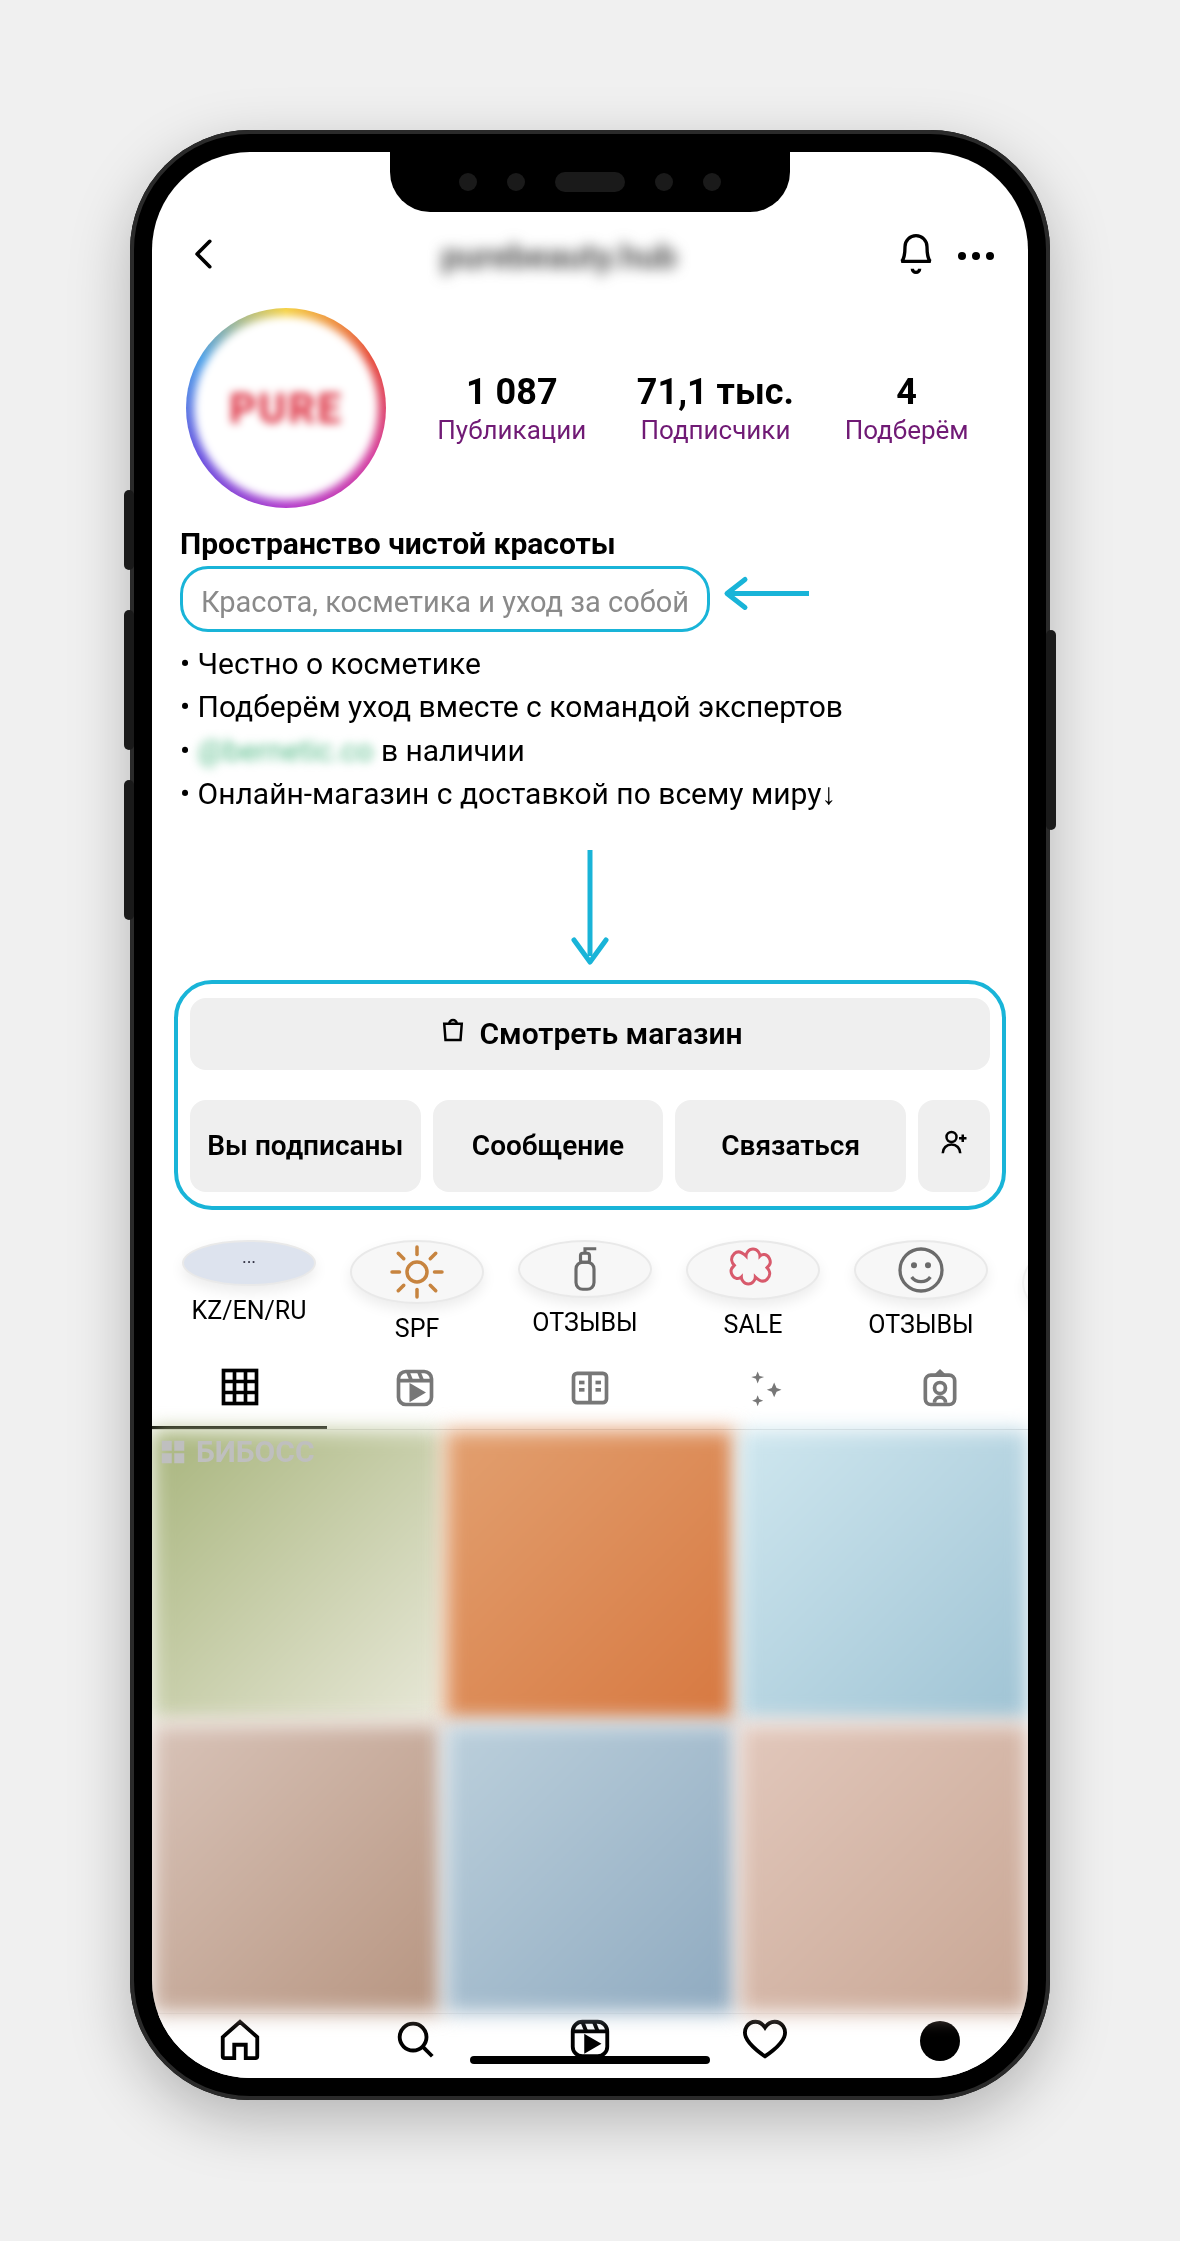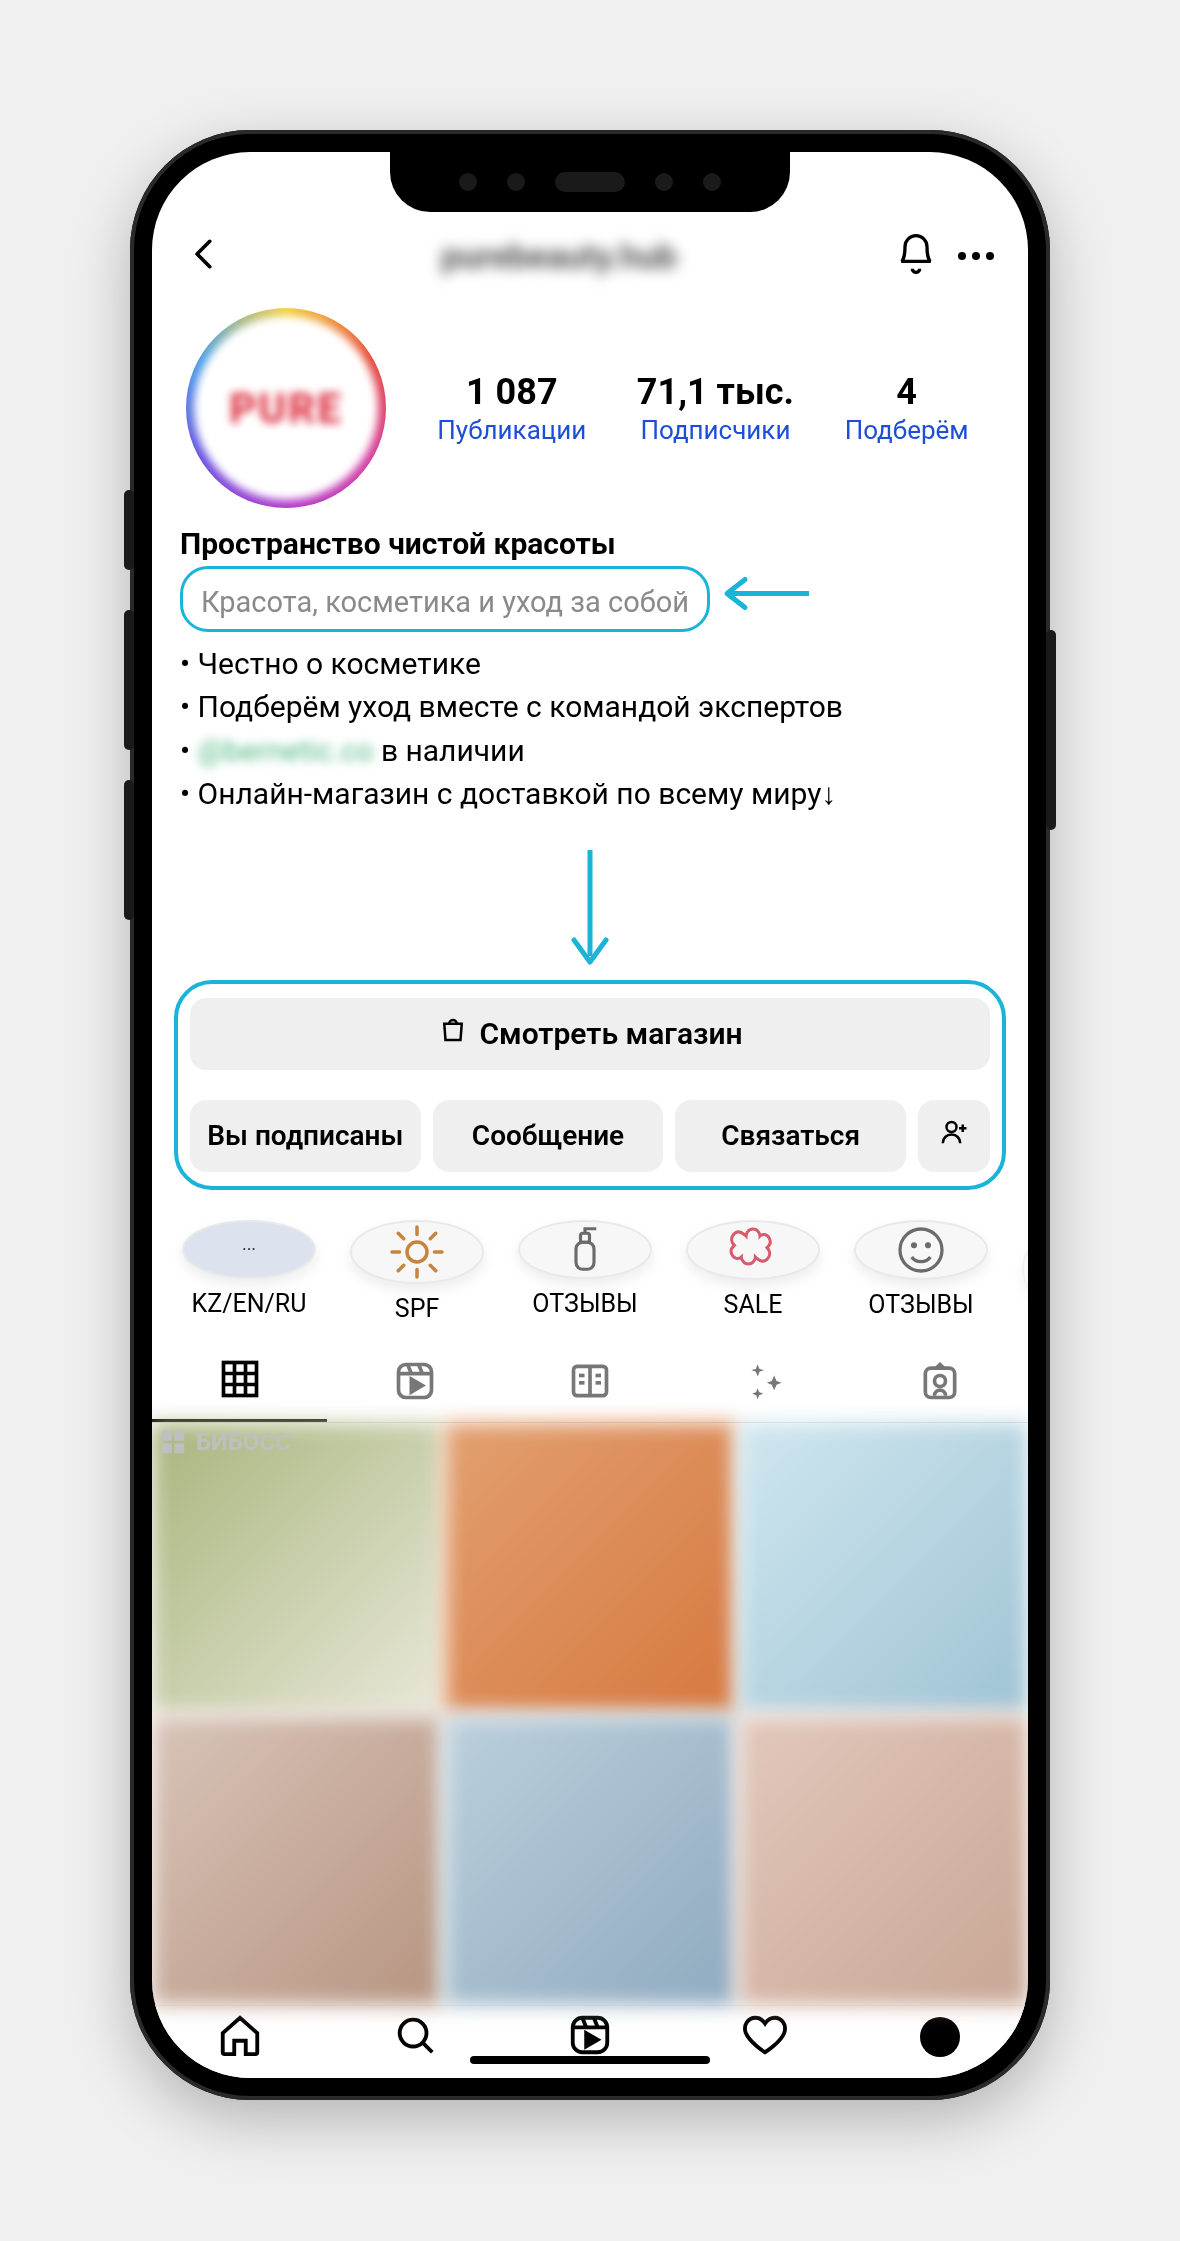--- a/index.html
+++ b/index.html
@@ -78,21 +78,21 @@
     display:flex;align-items:center;justify-content:center;
   }
   .avatar-inner{
     width:100%;height:100%;border-radius:50%;background:#fff;
     display:flex;align-items:center;justify-content:center;
     font-weight:800; font-size:42px; color:#d34; filter:blur(4px);
     letter-spacing:2px;
   }
   .stats{ flex:1; display:flex; justify-content:space-around; text-align:center; }
   .stat .num{ font-size:36px; font-weight:700; }
-  .stat .lbl{ font-size:26px; color:#1d4ed8; margin-top:2px;}
+  .stat .lbl{ font-size:26px; color:#701a75; margin-top:2px;}
 
   
   .bio{ padding: 4px 28px 0; font-size:30px; line-height:1.45; color:#000; }
   .bio .title{ font-weight:700; margin-bottom:0;}
   .chip{
     display:inline-block;
     border:3px solid #19b4d8;
     border-radius:28px;
     padding:12px 18px 6px;
     color:#8a8a8a;
@@ -118,21 +118,21 @@
     border-radius:38px;
     padding:14px 12px;
     display:flex; flex-direction:column; gap:30px;
   }
   .btn-wide{
     background:#efefef; border-radius:16px;
     height:72px; display:flex;align-items:center;justify-content:center;
     gap:12px; font-size:30px; font-weight:600; cursor:pointer;
   }
   .btn-row{ display:flex; gap:12px; }
-  .btn-row .btn{ flex:1; background:#efefef; border-radius:16px; height:72px;
+  .btn-row .btn{ flex:1; background:#efefef; border-radius:16px; height:92px;
     display:flex;align-items:center;justify-content:center; font-size:28px; font-weight:600; cursor:pointer;}
   .btn-row .btn.small{ flex:0 0 72px; }
 
   
   .hl-row{ display:flex; gap:18px; padding:30px 22px 18px; overflow:hidden;}
   .hl{ display:flex; flex-direction:column; align-items:center; gap:10px; width:150px; flex-shrink:0;}
   .hl .circ{
     width:134px;height:134px;border-radius:50%;
     background:#f7f7f7; border:2px solid #e9e9e9;
     box-shadow: 0 6px 14px rgba(0,0,0,0.08);
@@ -152,21 +152,21 @@
   .grid .cell{ aspect-ratio:1/1; filter:blur(10px); }
   .c1{background:linear-gradient(135deg,#a8b57d,#e8e8d8);}
   .c2{background:linear-gradient(135deg,#e2a070,#d77840);}
   .c3{background:linear-gradient(135deg,#cfe7ef,#9fc3d4);}
   .c4{background:linear-gradient(135deg,#d8c3b8,#b79581);}
   .c5{background:linear-gradient(135deg,#bcd0dc,#8faac0);}
   .c6{background:linear-gradient(135deg,#e2c8bc,#c8a694);}
 
   .watermark{
     position:absolute; top:4px; left:6px; z-index:5;
-    color:#bfbfbf; font-size:24px; font-weight:700;
+    color:#bfbfbf; font-size:30px; font-weight:700;
     display:flex; align-items:center; gap:8px; pointer-events:none;justify-content:space-between;
   }
   .grid-wrap{ position:relative; }
 
   
   .nav{ height:120px; display:flex; align-items:center; justify-content:space-around; background:#fff;
     border-top:1px solid #eee; padding-bottom:10px;}
   .nav .ni{ width:50px;height:50px; display:flex;align-items:center;justify-content:center; cursor:pointer;}
   .nav svg{ width:46px;height:46px; }
   .nav .ni.active div{ width:40px;height:40px;border-radius:50%;background:#000;}

